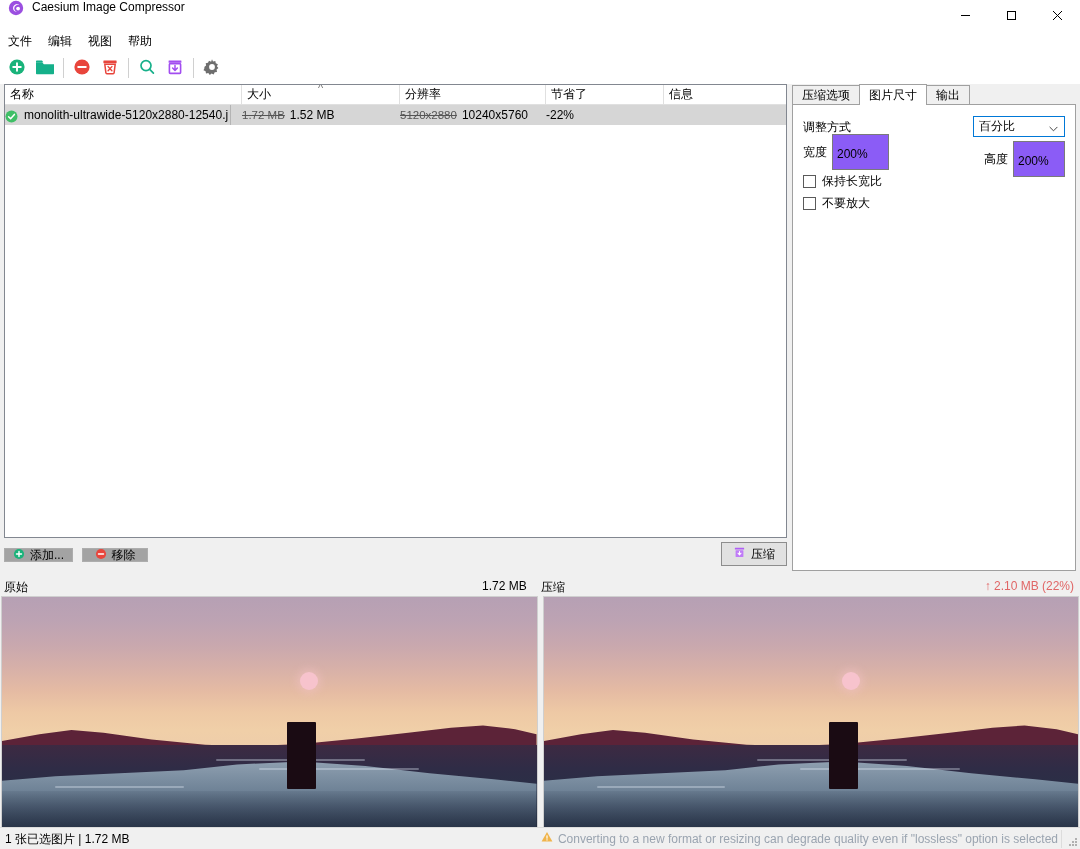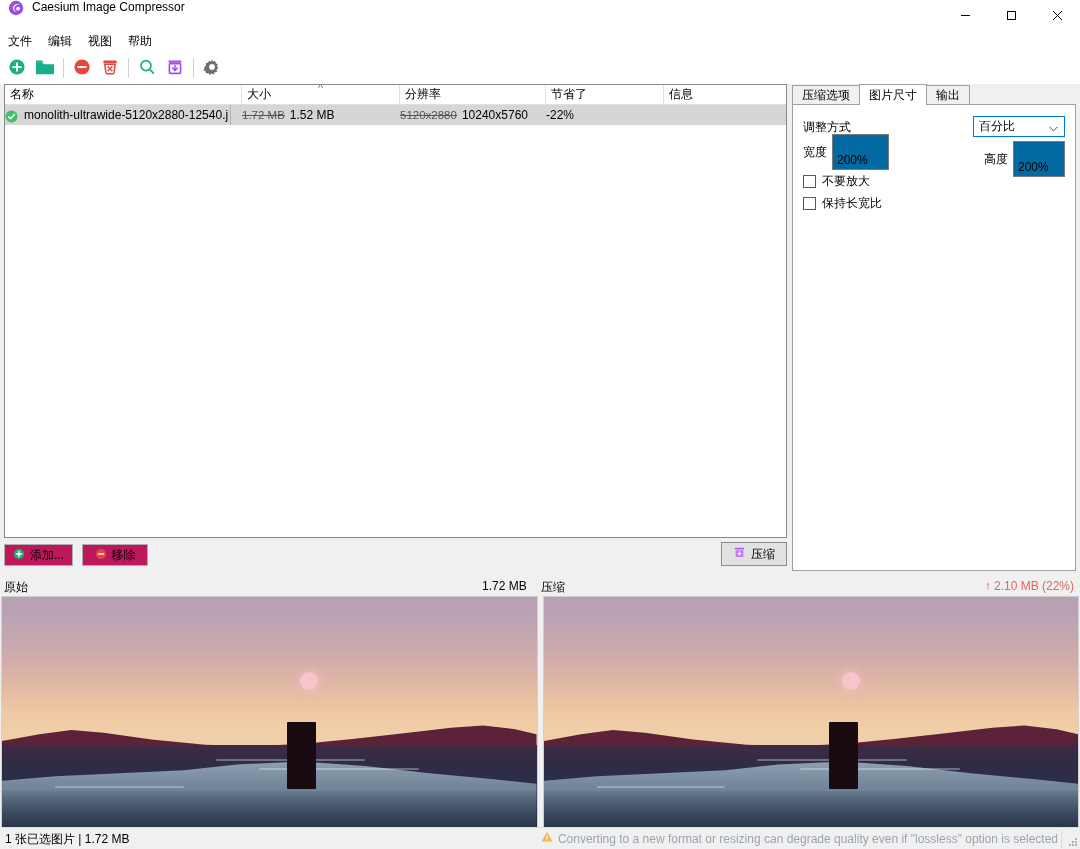--- a/index.html
+++ b/index.html
@@ -78,21 +78,21 @@
     border-right: 1px solid #b4b4b4; padding-right: 2px;
   }
   .old-val { text-decoration: line-through; color: #555; margin-right: 5px; font-size: 11.5px; }
 
   
   .list-buttons {
     position: absolute; left: 4px; right: 293px; bottom: 2px; height: 30px;
     display: flex; align-items: center; gap: 9px;
   }
   .btn {
-    height: 22px; min-width: 66px; background: #be185d; border: 1px solid #adadad;
+    height: 14px; min-width: 66px; background: #a3a3a3; border: 1px solid #adadad;
     display: inline-flex; align-items: center; justify-content: center; gap: 5px;
     font-size: 12px; color: #000; padding: 0 8px;
   }
   .btn.compress {
     position: absolute; right: 0; bottom: 4px; width: 64px; height: 24px;
     background: #e1e1e1; border: 1px solid #8d8d8d;
   }
 
   
   .opts-panel {
@@ -117,22 +117,22 @@
   .combo {
     position: absolute; right: 0; top: 0; width: 92px; height: 21px;
     background: #ffffff; border: 1px solid #0078d7;
     display: flex; align-items: center; padding-left: 5px; font-size: 12px;
   }
   .combo .chev {
     position: absolute; right: 6px; top: 50%; transform: translateY(-50%);
     width: 9px; height: 9px;
   }
   .txtbox {
-    height: 36px; border: 1px solid #7a7a7a; background: #0369a1;
-    font-size: 12px; line-height: 18px; padding: 16px 4px; color: #000;
+    height: 36px; border: 1px solid #7a7a7a; background: #8b5cf6;
+    font-size: 12px; line-height: 18px; padding: 10px 4px; color: #000;
   }
   .wh-row { display: flex; align-items: center; height: 22px; margin-bottom: 7px; position: relative; }
   .wh-row .lbl { margin-right: 5px; }
   .right-group { position: absolute; right: 0; top: 0; display: flex; align-items: center; }
   .chk-row { display: flex; align-items: center; height: 22px; gap: 6px; }
   .chkbox { width: 13px; height: 13px; border: 1px solid #5a5a5a; background: #fff; }
 
   
   .preview-head {
     position: absolute; left: 0; right: 0; bottom: 253px; height: 18px;
@@ -413,26 +413,26 @@
         <span class="lbl">宽度</span>
         <div class="txtbox" style="width:57px">200%</div>
         <div class="right-group">
           <span class="lbl" style="margin-right:5px">高度</span>
           <div class="txtbox" style="width:52px">200%</div>
         </div>
       </div>
 
       <div class="chk-row">
         <span class="chkbox"></span>
-        <span class="lbl">不要放大</span>
+        <span class="lbl">保持长宽比</span>
       </div>
 
       <div class="chk-row">
         <span class="chkbox"></span>
-        <span class="lbl">保持长宽比</span>
+        <span class="lbl">不要放大</span>
       </div>
 
     </div>
   </div>
 </div>
 
 <div class="preview-head">
   <span class="ph-left">原始</span>
   <span class="ph-size">1.72 MB</span>
   <span class="ph-mid">压缩</span>

